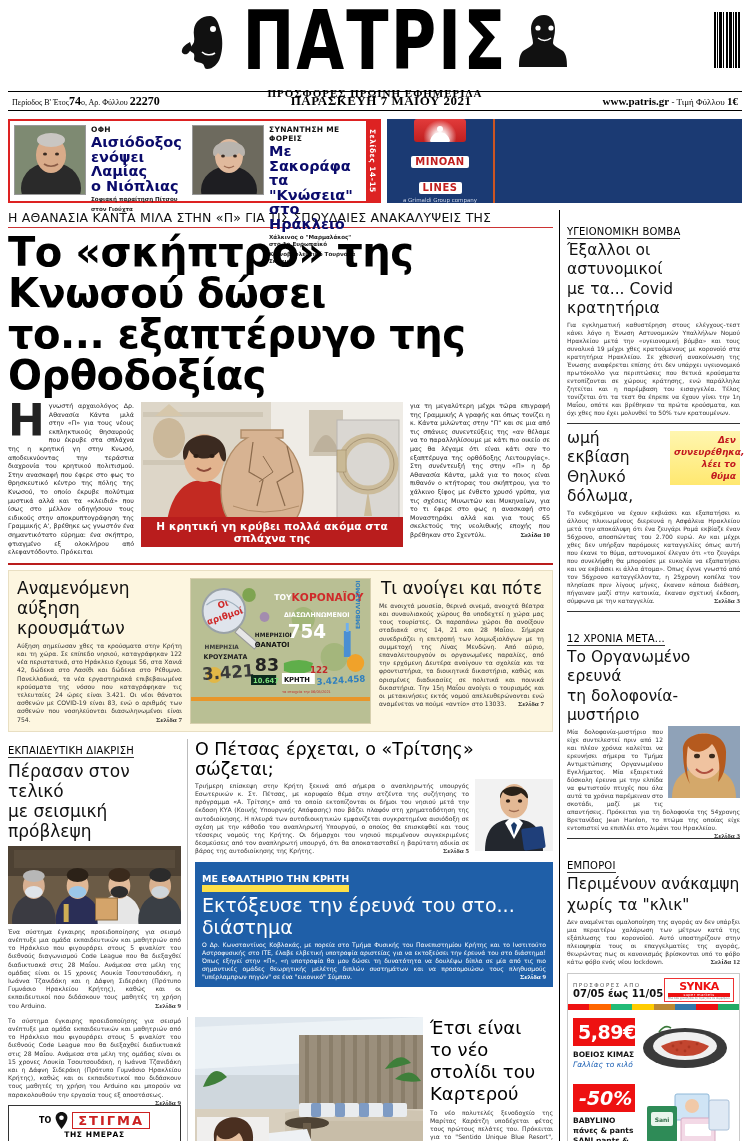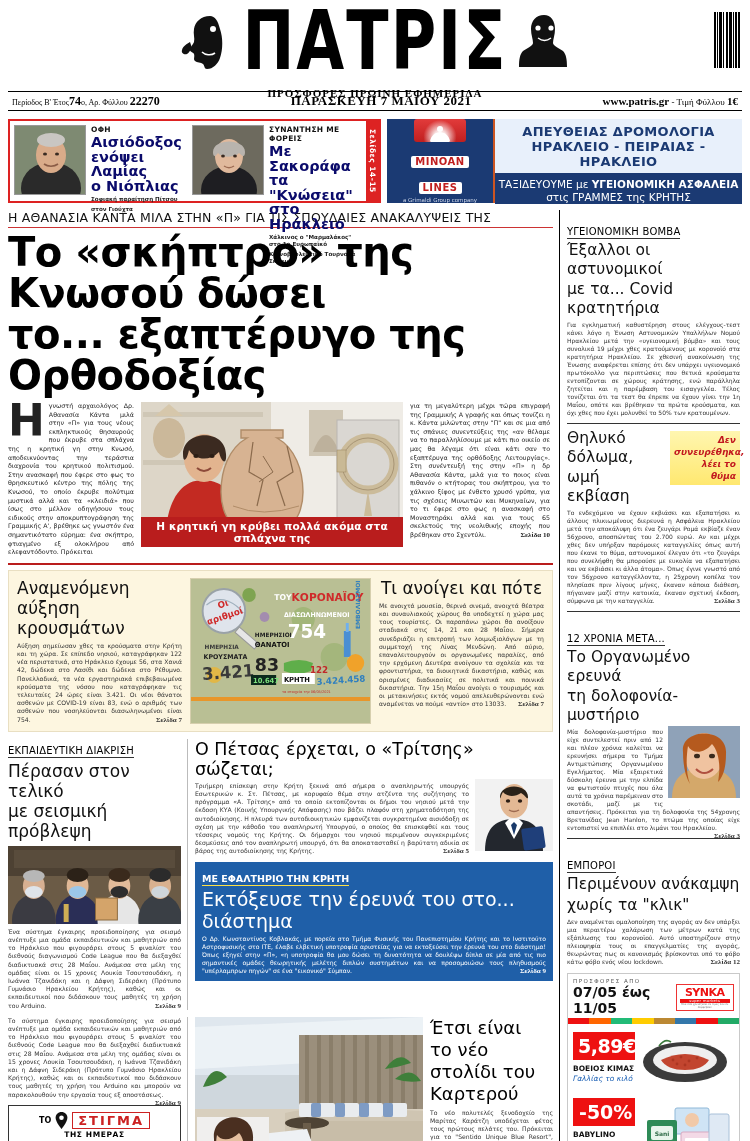--- a/index.html
+++ b/index.html
@@ -104,21 +104,21 @@
   .b3-h { font-size: 17px; line-height: 20px; color:#111; }
   .b3-photo { width:100%; height:78px; margin-top:5px; position:relative; overflow:hidden;}
   .b3-t { font-size:6.1px; line-height:8.2px; text-align:justify; margin-top:4px; color:#333;}
   .b3-right { flex:1; }
   .petsas-h { font-size: 17.5px; line-height:20px; }
   .petsas-wrap { display:flex; gap:6px;}
   .petsas-t { flex:1; font-size:6.1px; line-height:8.2px; text-align:justify; color:#333; margin-top:3px;}
   .petsas-photo { width:78px; height:72px; position:relative; overflow:hidden; flex:none;}
 
   .bluebox { background:#1f5fa8; color:#fff; margin-top:6px; padding:5px 7px 6px;}
-  .bb-k { font-size:9.5px; font-weight:bold; border-bottom:1px solid #fde047; display:inline-block; padding-bottom:1px;}
+  .bb-k { font-size:9.5px; font-weight:bold; border-bottom:7px solid #fde047; display:inline-block; padding-bottom:1px;}
   .bb-h { font-size: 19px; line-height:22px; margin-top:2px;}
   .bb-t { font-size:6.1px; line-height:8.1px; text-align:justify; margin-top:3px;}
 
   
   .band4 { display:flex; gap:7px; margin-top:7px; }
   .b4-left { width: 180px; border-right:1px solid #bbb; padding-right:6px; }
   .stigma-box { border:1.5px solid #333; padding:6px 6px 5px; margin-top:6px; }
   .stigma-top { display:flex; align-items:center; justify-content:center; gap:4px; position:relative; }
   .stigma-to { font-size:8px; font-weight:bold;}
   .pin { width:13px; height:17px; position:relative;}
@@ -137,30 +137,30 @@
   .side-t { font-size:6.0px; line-height:8.0px; text-align:justify; color:#333; margin-top:4px;}
   .side-sep { border-top:1px solid #333; margin:6px 0 5px;}
   .note-yellow { float:right; width:70px; margin:2px 0 2px 6px; background:linear-gradient(180deg,#fff6b0,#ffe870);
                  color:#c2181f; font-style:italic; font-weight:bold; font-size:9px; line-height:12px; padding:3px 4px; text-align:right;}
   .side-photo { width:72px; height:72px; float:right; margin:2px 0 3px 5px; position:relative; overflow:hidden;}
 
   
   .skad { border:1px solid #c9c9c9; margin-top:7px; background:#fff; }
   .sk-head { display:flex; align-items:center; justify-content:space-between; padding:4px 5px 2px; }
   .sk-hl { font-size:5.5px; letter-spacing:1.5px; color:#555; }
-  .sk-date { font-size:14px; font-weight:bold; color:#111; }
+  .sk-date { font-size:10px; font-weight:bold; color:#111; }
   .sk-logo { background:#fff; border:1px solid #e33; padding:1px 3px; text-align:center;}
   .sk-logo .l1 { color:#e11; font-weight:bold; font-size:11px; letter-spacing:-0.5px;}
   .sk-logo .l2 { background:#e11; color:#fff; font-size:3.6px; letter-spacing:.4px;}
   .sk-logo .l3 { font-size:2.6px; color:#777;}
   .stripe { height:6px; display:flex; }
   .stripe i { flex:1; }
   .sk-row { display:flex; align-items:center; gap:4px; padding:6px 5px; }
   .sk-price { background:#e11; color:#fff; font-weight:bold; font-size:19px; padding:3px 5px; letter-spacing:-.5px;}
-  .sk-pct { background:#e11; color:#fff; font-weight:bold; font-size:19px; padding:3px 6px;}
+  .sk-pct { background:#e11; color:#fff; font-weight:bold; font-size:19px; padding:3px 6px;font-style:italic;}
   .sk-lbl { font-size:7.5px; font-weight:bold; color:#111; line-height:10px;}
   .sk-lbl em { font-style:italic; font-weight:normal; color:#1a5fb4;}
   .sk-prodimg { width:92px; height:56px; position:relative; overflow:hidden; }
   .sk-txtcol { width:62px; }
 </style>
 </head>
 <body>
 
 <div class="page">
 
@@ -273,30 +273,20 @@
         <div class="mn-mark">
           <svg viewBox="0 0 52 40" width="52" height="40" style="position:absolute;left:0;top:0">
             <path d="M26 7c2 0 3 1 3 3s-1 3-3 3-3-1-3-3 1-3 3-3z" fill="#fff"></path>
             <path d="M26 13c5 0 9 4 10 9-3 3-7 5-10 5s-7-2-10-5c1-5 5-9 10-9z" fill="#fff"></path>
             <path d="M15 30c6 4 16 4 22 0" stroke="#fff" stroke-width="1.6" fill="none"></path>
           </svg>
         </div>
         <div class="mn-name">MINOAN</div>
         <div class="mn-name">LINES</div>
         <div class="mn-grim">a Grimaldi Group company</div>
-      </div>
-      <div class="mn-right">
-        <div class="mn-top">
-          <div class="mn-t1">ΑΠΕΥΘΕΙΑΣ ΔΡΟΜΟΛΟΓΙΑ</div>
-          <div class="mn-t1">ΗΡΑΚΛΕΙΟ - ΠΕΙΡΑΙΑΣ - ΗΡΑΚΛΕΙΟ</div>
-        </div>
-        <div class="mn-bot">
-          <div class="mn-b1"><span>ΤΑΞΙΔΕΥΟΥΜΕ με </span><b>ΥΓΕΙΟΝΟΜΙΚΗ ΑΣΦΑΛΕΙΑ</b></div>
-          <div class="mn-b1">στις ΓΡΑΜΜΕΣ της ΚΡΗΤΗΣ</div>
-        </div>
       </div>
     </div>
   </div>
 
   <div class="body">
 
     <div class="maincol">
 
       <div>
         <div class="lead-kicker">Η ΑΘΑΝΑΣΙΑ ΚΑΝΤΑ ΜΙΛΑ ΣΤΗΝ «Π» ΓΙΑ ΤΙΣ ΣΠΟΥΔΑΙΕΣ ΑΝΑΚΑΛΥΨΕΙΣ ΤΗΣ</div>
@@ -599,22 +589,22 @@
       </div>
 
       <div class="side-sep"></div>
 
       <div>
         <div class="note-yellow">
           <div>Δεν</div>
           <div>συνευρέθηκα,</div>
           <div>λέει το θύμα</div>
         </div>
+        <div class="side-h">ωμή εκβίαση</div>
         <div class="side-h">Θηλυκό δόλωμα,</div>
-        <div class="side-h">ωμή εκβίαση</div>
         <div class="side-t">
           <span>Το ενδεχόμενο να έχουν εκβιάσει και εξαπατήσει κι άλλους πλικιωμένους διερευνά η Ασφάλεια Ηρακλείου μετά την αποκάλυψη ότι ένα ζευγάρι Ρομά εκβίαζε έναν 56χρονο, αποσπώντας του 2.700 ευρώ. Αν και μέχρι χθες δεν υπήρξαν παρόμοιες καταγγελίες όπως αυτή που έκανε το θύμα, αστυνομικοί έλεγαν ότι «το ζευγάρι που συνελήφθη θα μπορούσε με ευκολία να εξαπατήσει και να εκβιάσει κι άλλα άτομα». Όπως έγινε γνωστό από τον 56χρονο καταγγέλλοντα, η 25χρονη κοπέλα τον πλησίασε πριν λίγους μήνες, έκαναν κάποια διάθεση, πήγαιναν μαζί στην κατοικία, έκαναν σχετική έκδοση, σύμφωνα με την καταγγελία.</span>
           <span class="pg">Σελίδα 3</span>
         </div>
       </div>
 
       <div class="side-sep"></div>
 
       <div>
         <div class="side-k">12 ΧΡΟΝΙΑ ΜΕΤΑ...</div>

